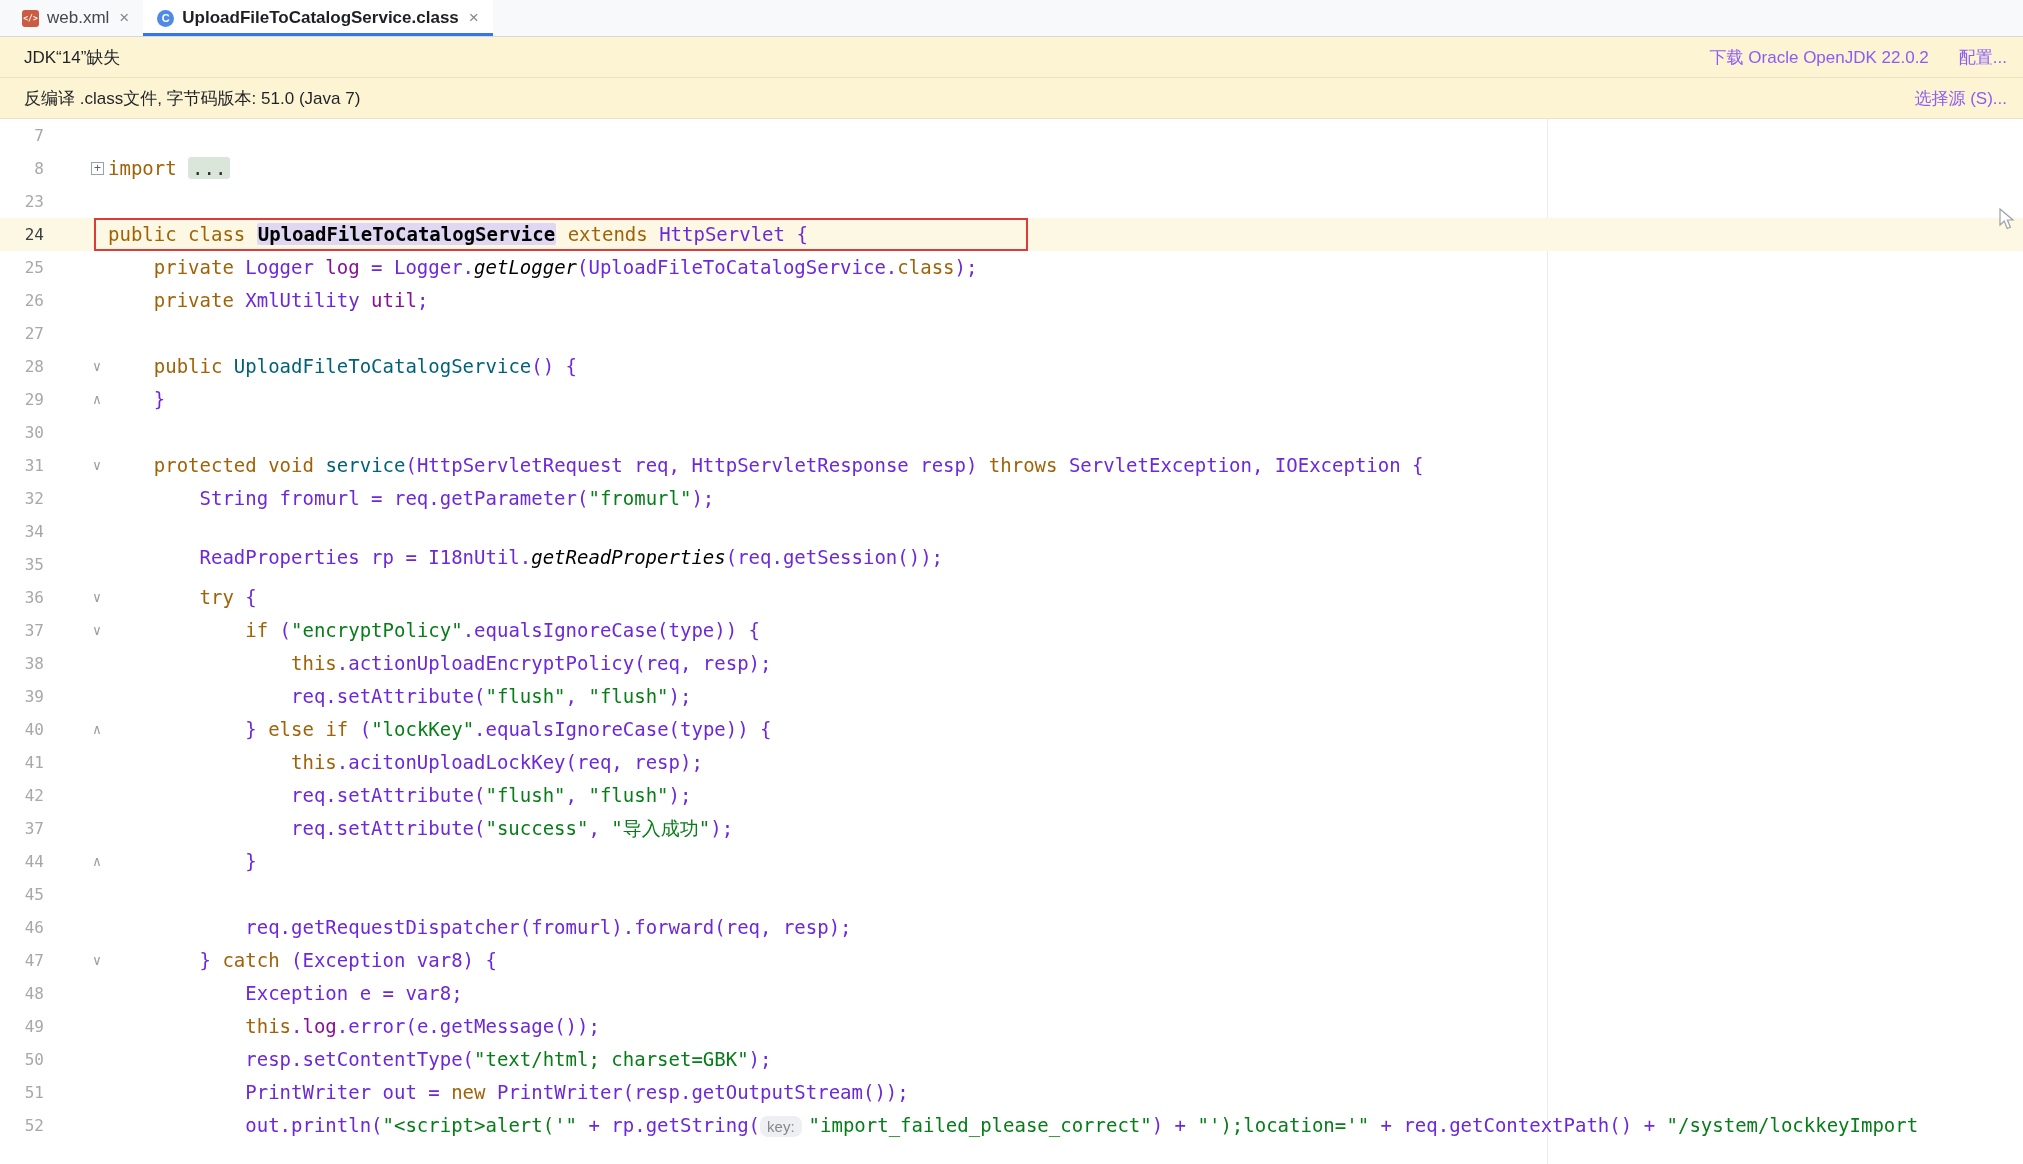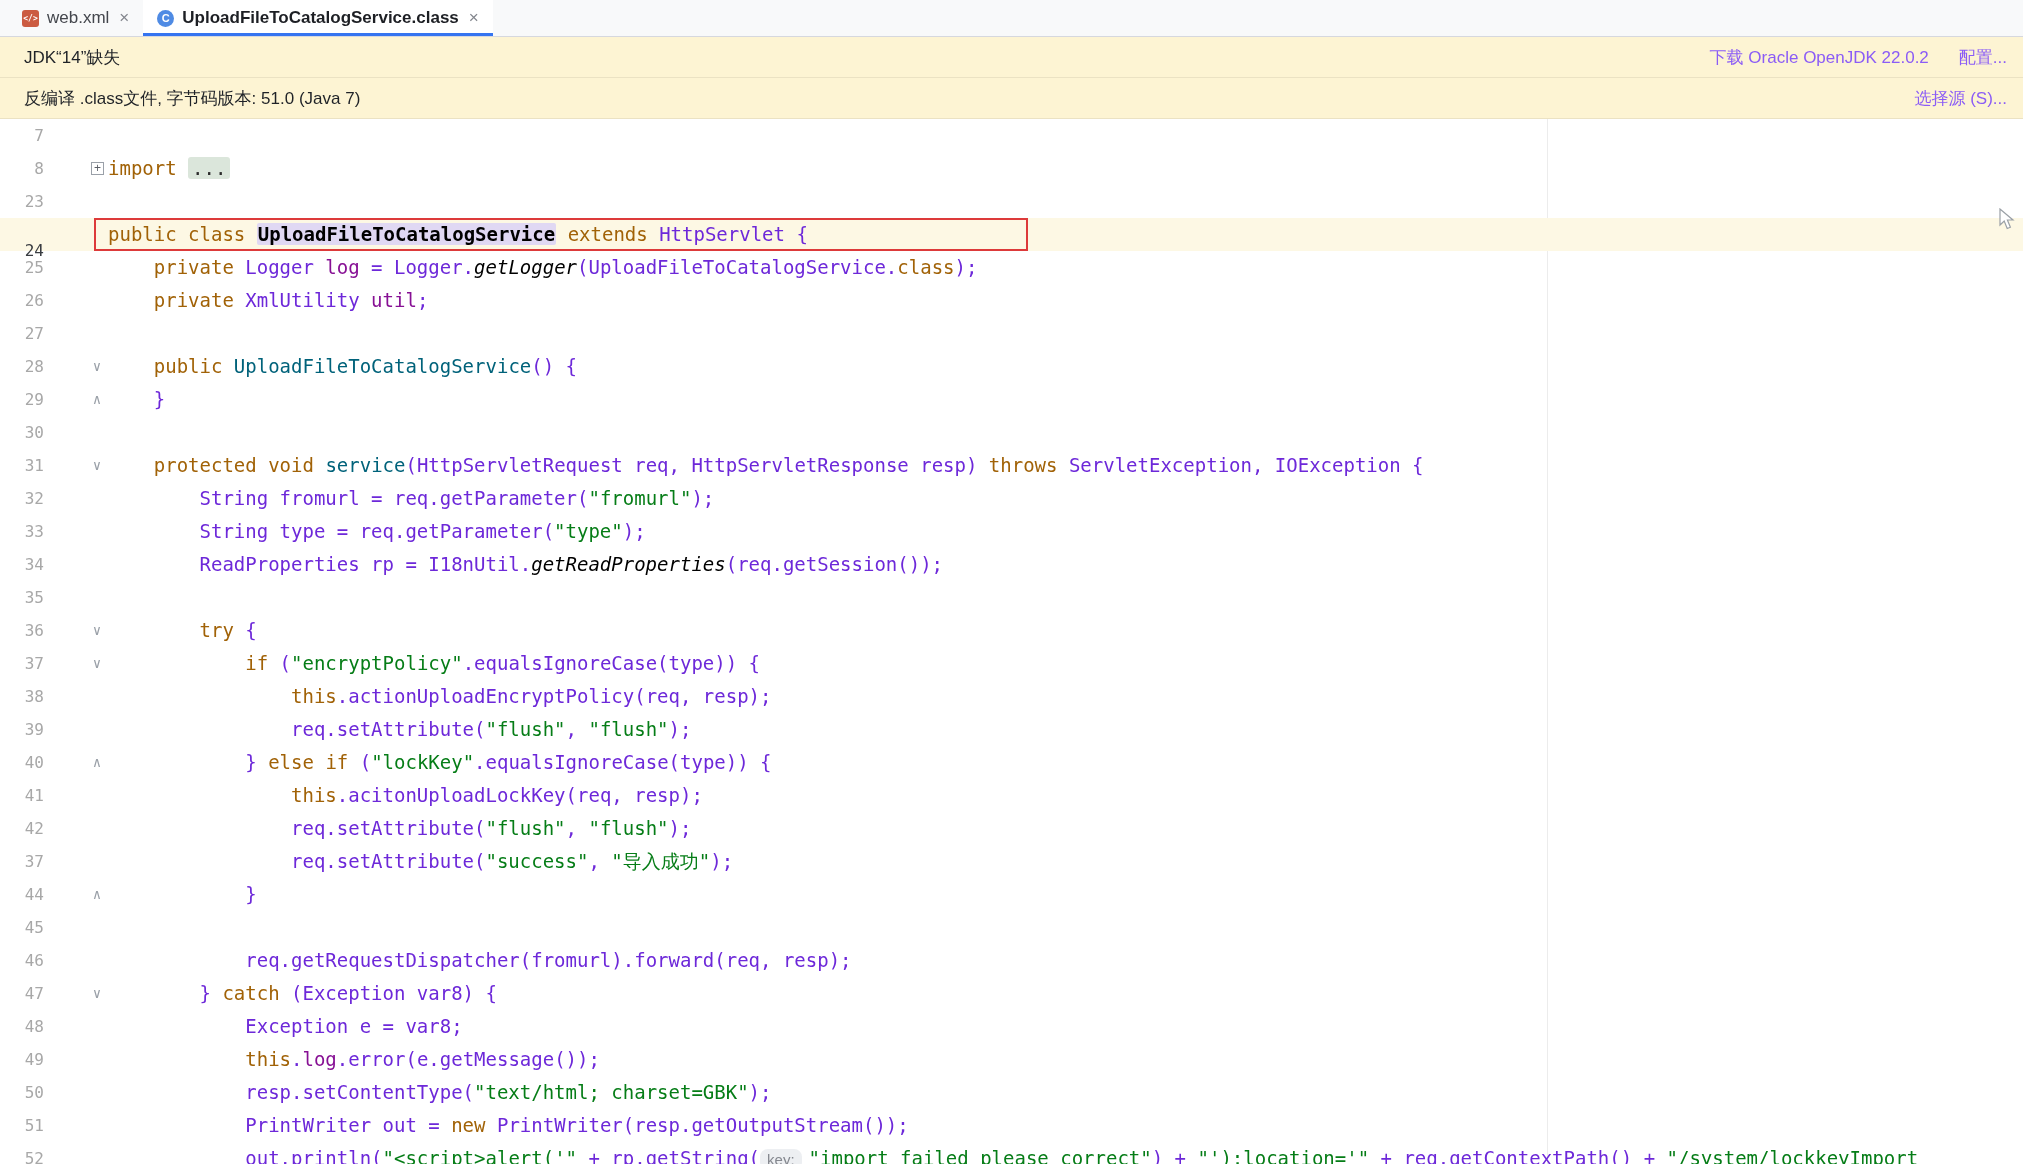--- a/index.html
+++ b/index.html
@@ -47,21 +47,21 @@
     position:absolute; top:119px; left:0; right:0; bottom:0; background:#ffffff;
     font-family:"DejaVu Sans Mono", monospace; font-size:19px; color:#000000;
   }
   .guide { position:absolute; top:0; bottom:0; left:1547px; width:1px; background:#ececec; }
   .code-line { position:relative; height:33px; line-height:33px; white-space:pre; }
   .code-line.current { background:#fdf8e4; }
   .lnum {
     position:absolute; left:0; top:0; width:44px; text-align:right;
     color:#a8a8a8; font-size:16px;
   }
-  .code-line.current .lnum { color:#3a3d42;margin-top:16px; }
+  .code-line.current .lnum { color:#3a3d42; }
   .fold {
     position:absolute; left:86px; top:0; width:22px; text-align:center;
     color:#9aa0a8; font-size:14px; cursor:pointer;
   }
   .fold-box {
     position:absolute; left:91px; top:10px; width:13px; height:13px;
     border:1px solid #9aa0a8; background:#fff; color:#5a5e66;
     font-size:12px; line-height:10px; text-align:center; cursor:pointer;
     font-family:"Liberation Sans", sans-serif;
   }
@@ -123,22 +123,21 @@
       <div class="code-line"><span class="lnum">23</span><span class="code" style="padding-left: 0ch;"></span></div>
       <div class="code-line current"><span class="lnum">24</span><span class="code" style="padding-left: 0ch;"><span class="kw">public</span><span class="pl"> </span><span class="kw">class</span><span class="pl"> </span><span class="hl">UploadFileToCatalogService</span><span class="pl"> </span><span class="kw">extends</span><span class="pl"> HttpServlet {</span></span><div class="redbox"></div></div>
       <div class="code-line"><span class="lnum">25</span><span class="code" style="padding-left: 4ch;"><span class="kw">private</span><span class="pl"> Logger </span><span class="fld">log</span><span class="pl"> = Logger.</span><span class="st">getLogger</span><span class="pl">(UploadFileToCatalogService.</span><span class="kw">class</span><span class="pl">);</span></span></div>
       <div class="code-line"><span class="lnum">26</span><span class="code" style="padding-left: 4ch;"><span class="kw">private</span><span class="pl"> XmlUtility </span><span class="fld">util</span><span class="pl">;</span></span></div>
       <div class="code-line"><span class="lnum">27</span><span class="code" style="padding-left: 0ch;"></span></div>
       <div class="code-line"><span class="lnum">28</span><span class="fold">∨</span><span class="code" style="padding-left: 4ch;"><span class="kw">public</span><span class="pl"> </span><span class="decl">UploadFileToCatalogService</span><span class="pl">() {</span></span></div>
       <div class="code-line"><span class="lnum">29</span><span class="fold">∧</span><span class="code" style="padding-left: 4ch;"><span class="pl">}</span></span></div>
       <div class="code-line"><span class="lnum">30</span><span class="code" style="padding-left: 0ch;"></span></div>
       <div class="code-line"><span class="lnum">31</span><span class="fold">∨</span><span class="code" style="padding-left: 4ch;"><span class="kw">protected</span><span class="pl"> </span><span class="kw">void</span><span class="pl"> </span><span class="decl">service</span><span class="pl">(HttpServletRequest req, HttpServletResponse resp) </span><span class="kw">throws</span><span class="pl"> ServletException, IOException {</span></span></div>
       <div class="code-line"><span class="lnum">32</span><span class="code" style="padding-left: 8ch;"><span class="pl">String fromurl = req.getParameter(</span><span class="str">"fromurl"</span><span class="pl">);</span></span></div>
-      <div class="code-line"><span class="lnum">33</span><span class="code" style="padding-left: 8ch;"><span class="pl">String type = req.getParameter(</span><span class="str">"type"</span><span class="pl">);</span></span></div>
-      <div class="code-line"><span class="lnum">34</span><span class="code" style="padding-left: 8ch;"><span class="pl">ReadProperties rp = I18nUtil.</span><span class="st">getReadProperties</span><span class="pl">(req.getSession());</span></span></div>
+      <div class="code-line"><span class="lnum">34</span><span class="code" style="padding-left: 8ch; margin-top: 26px;"><span class="pl">ReadProperties rp = I18nUtil.</span><span class="st">getReadProperties</span><span class="pl">(req.getSession());</span></span></div>
       <div class="code-line"><span class="lnum">35</span><span class="code" style="padding-left: 0ch;"></span></div>
       <div class="code-line"><span class="lnum">36</span><span class="fold">∨</span><span class="code" style="padding-left: 8ch;"><span class="kw">try</span><span class="pl"> {</span></span></div>
       <div class="code-line"><span class="lnum">37</span><span class="fold">∨</span><span class="code" style="padding-left: 12ch;"><span class="kw">if</span><span class="pl"> (</span><span class="str">"encryptPolicy"</span><span class="pl">.equalsIgnoreCase(type)) {</span></span></div>
       <div class="code-line"><span class="lnum">38</span><span class="code" style="padding-left: 16ch;"><span class="kw">this</span><span class="pl">.actionUploadEncryptPolicy(req, resp);</span></span></div>
       <div class="code-line"><span class="lnum">39</span><span class="code" style="padding-left: 16ch;"><span class="pl">req.setAttribute(</span><span class="str">"flush"</span><span class="pl">, </span><span class="str">"flush"</span><span class="pl">);</span></span></div>
       <div class="code-line"><span class="lnum">40</span><span class="fold">∧</span><span class="code" style="padding-left: 12ch; text-align: right;"><span class="pl">} </span><span class="kw">else</span><span class="pl"> </span><span class="kw">if</span><span class="pl"> (</span><span class="str">"lockKey"</span><span class="pl">.equalsIgnoreCase(type)) {</span></span></div>
       <div class="code-line"><span class="lnum">41</span><span class="code" style="padding-left: 16ch;"><span class="kw">this</span><span class="pl">.acitonUploadLockKey(req, resp);</span></span></div>
       <div class="code-line"><span class="lnum">42</span><span class="code" style="padding-left: 16ch;"><span class="pl">req.setAttribute(</span><span class="str">"flush"</span><span class="pl">, </span><span class="str">"flush"</span><span class="pl">);</span></span></div>
       <div class="code-line"><span class="lnum">37</span><span class="code" style="padding-left: 16ch;"><span class="pl">req.setAttribute(</span><span class="str">"success"</span><span class="pl">, </span><span class="str">"导入成功"</span><span class="pl">);</span></span></div>
       <div class="code-line"><span class="lnum">44</span><span class="fold">∧</span><span class="code" style="padding-left: 12ch;"><span class="pl">}</span></span></div>

